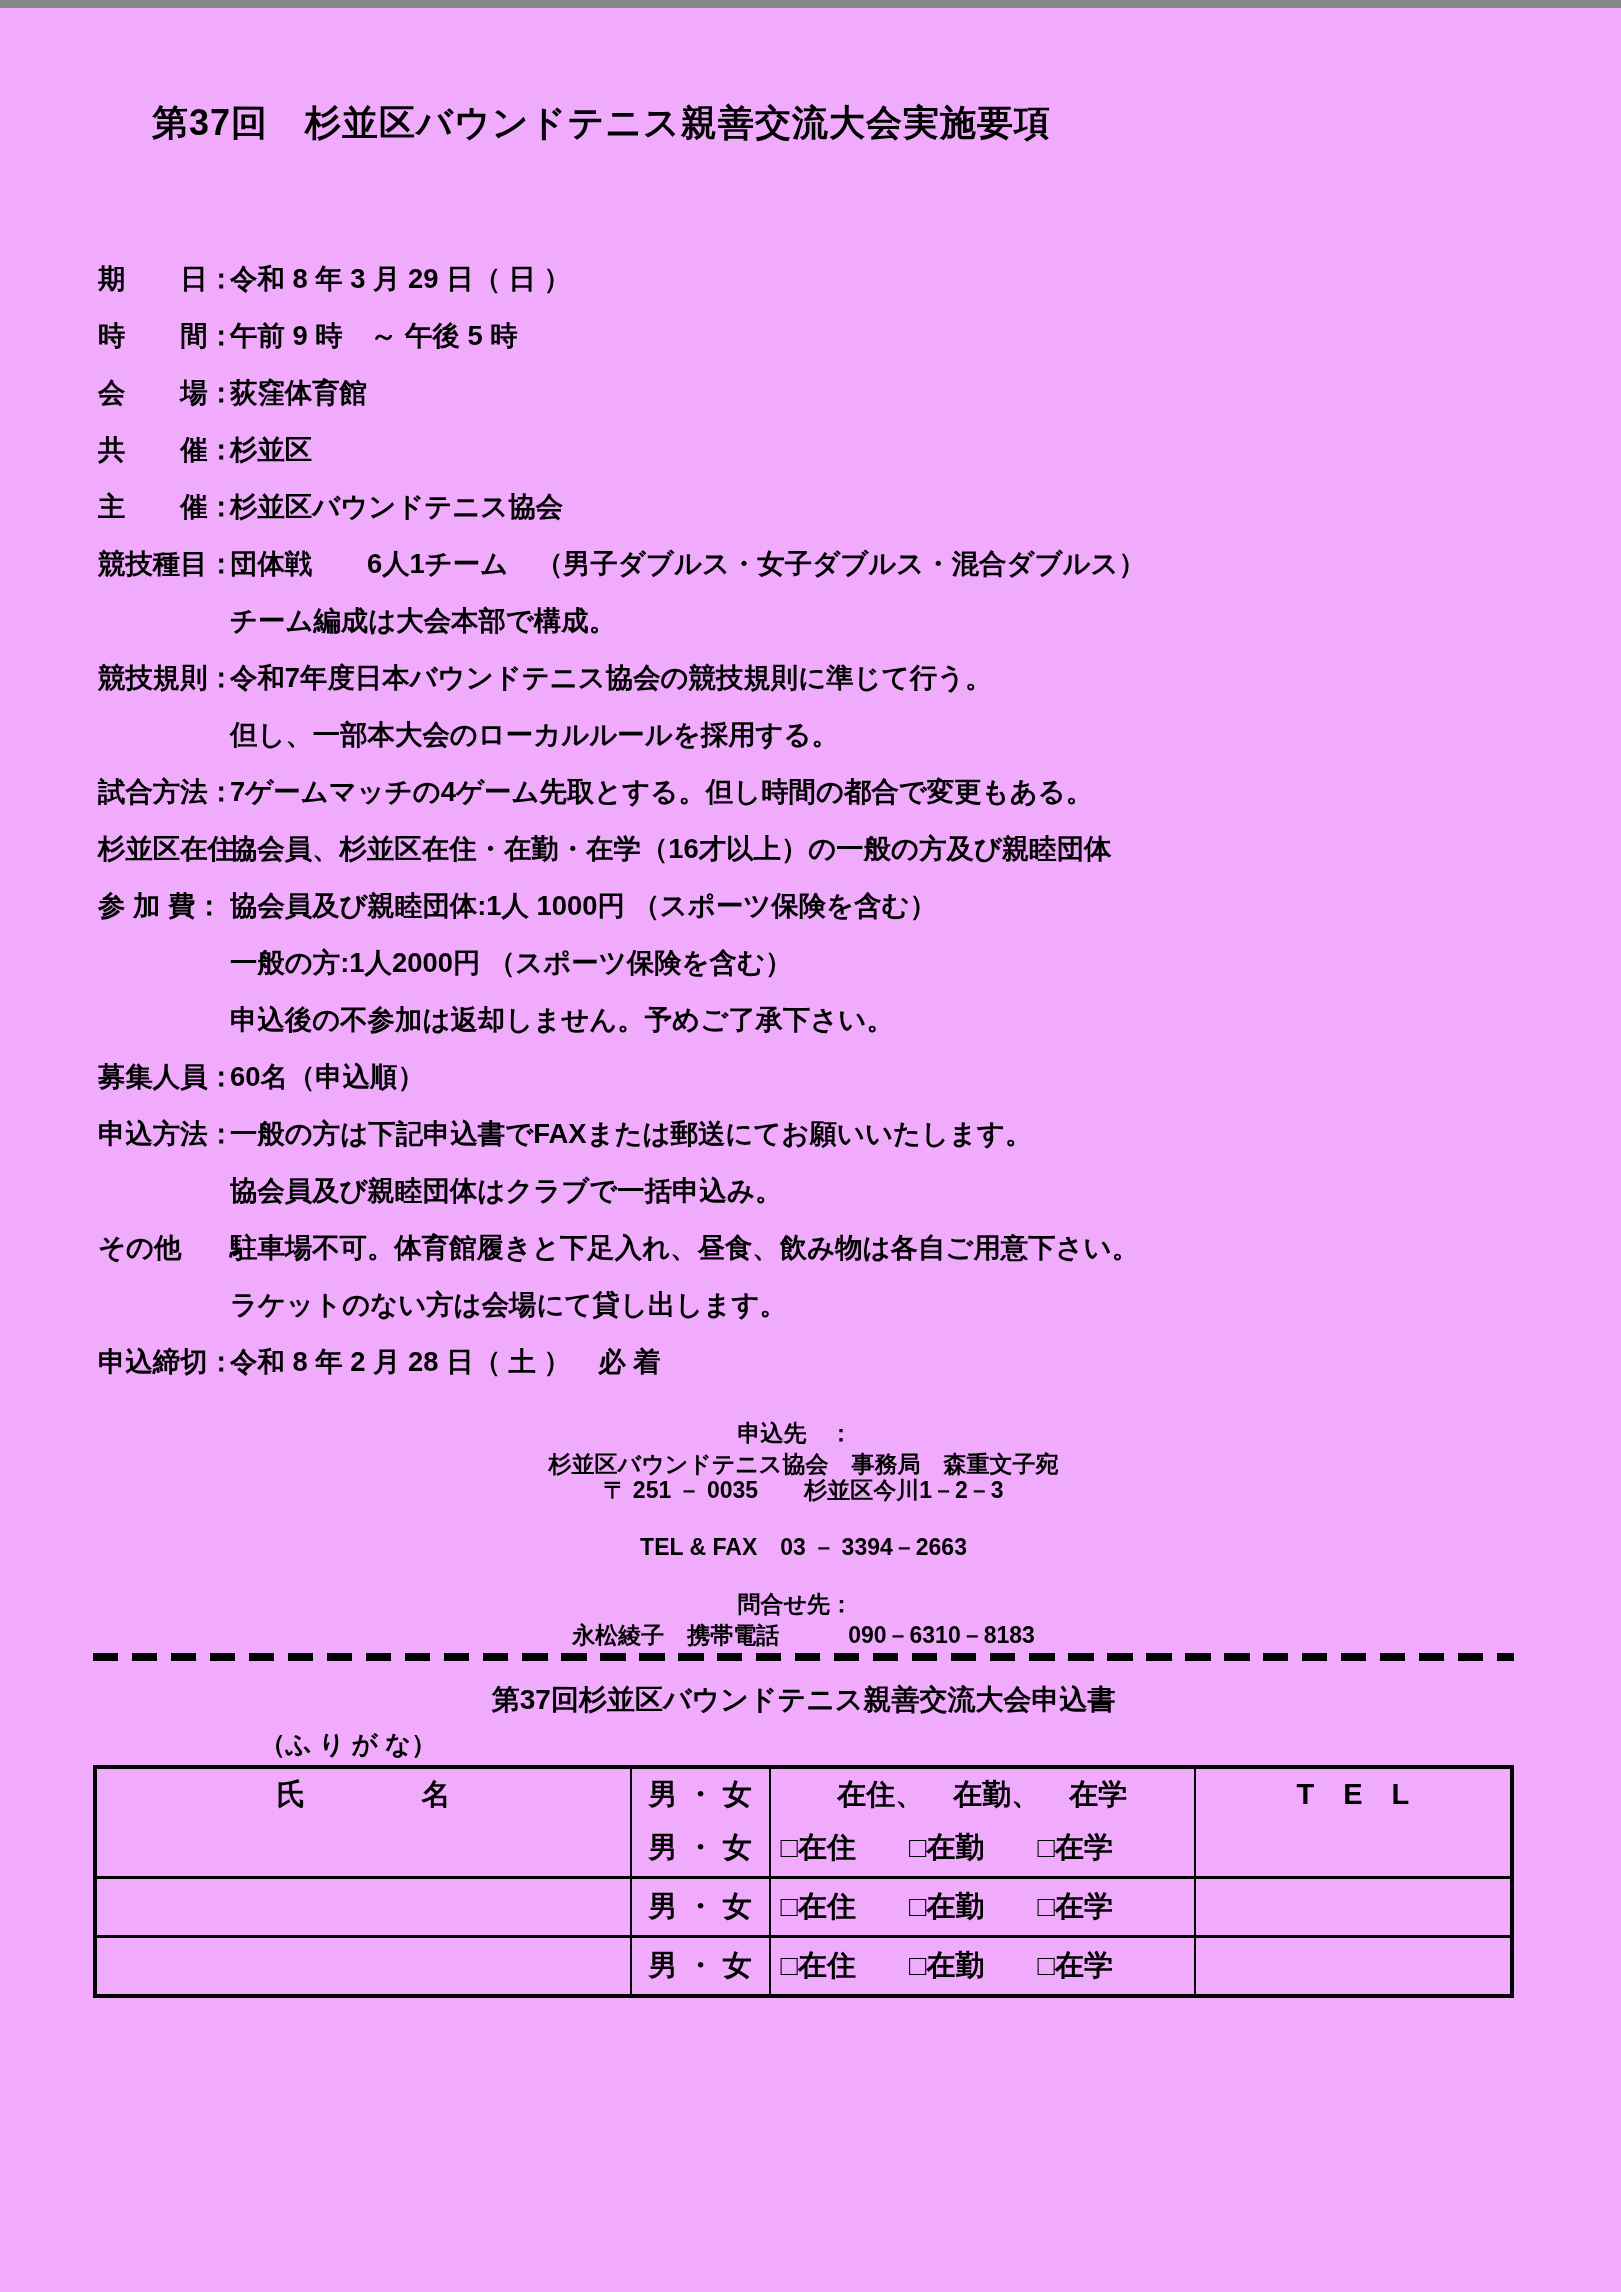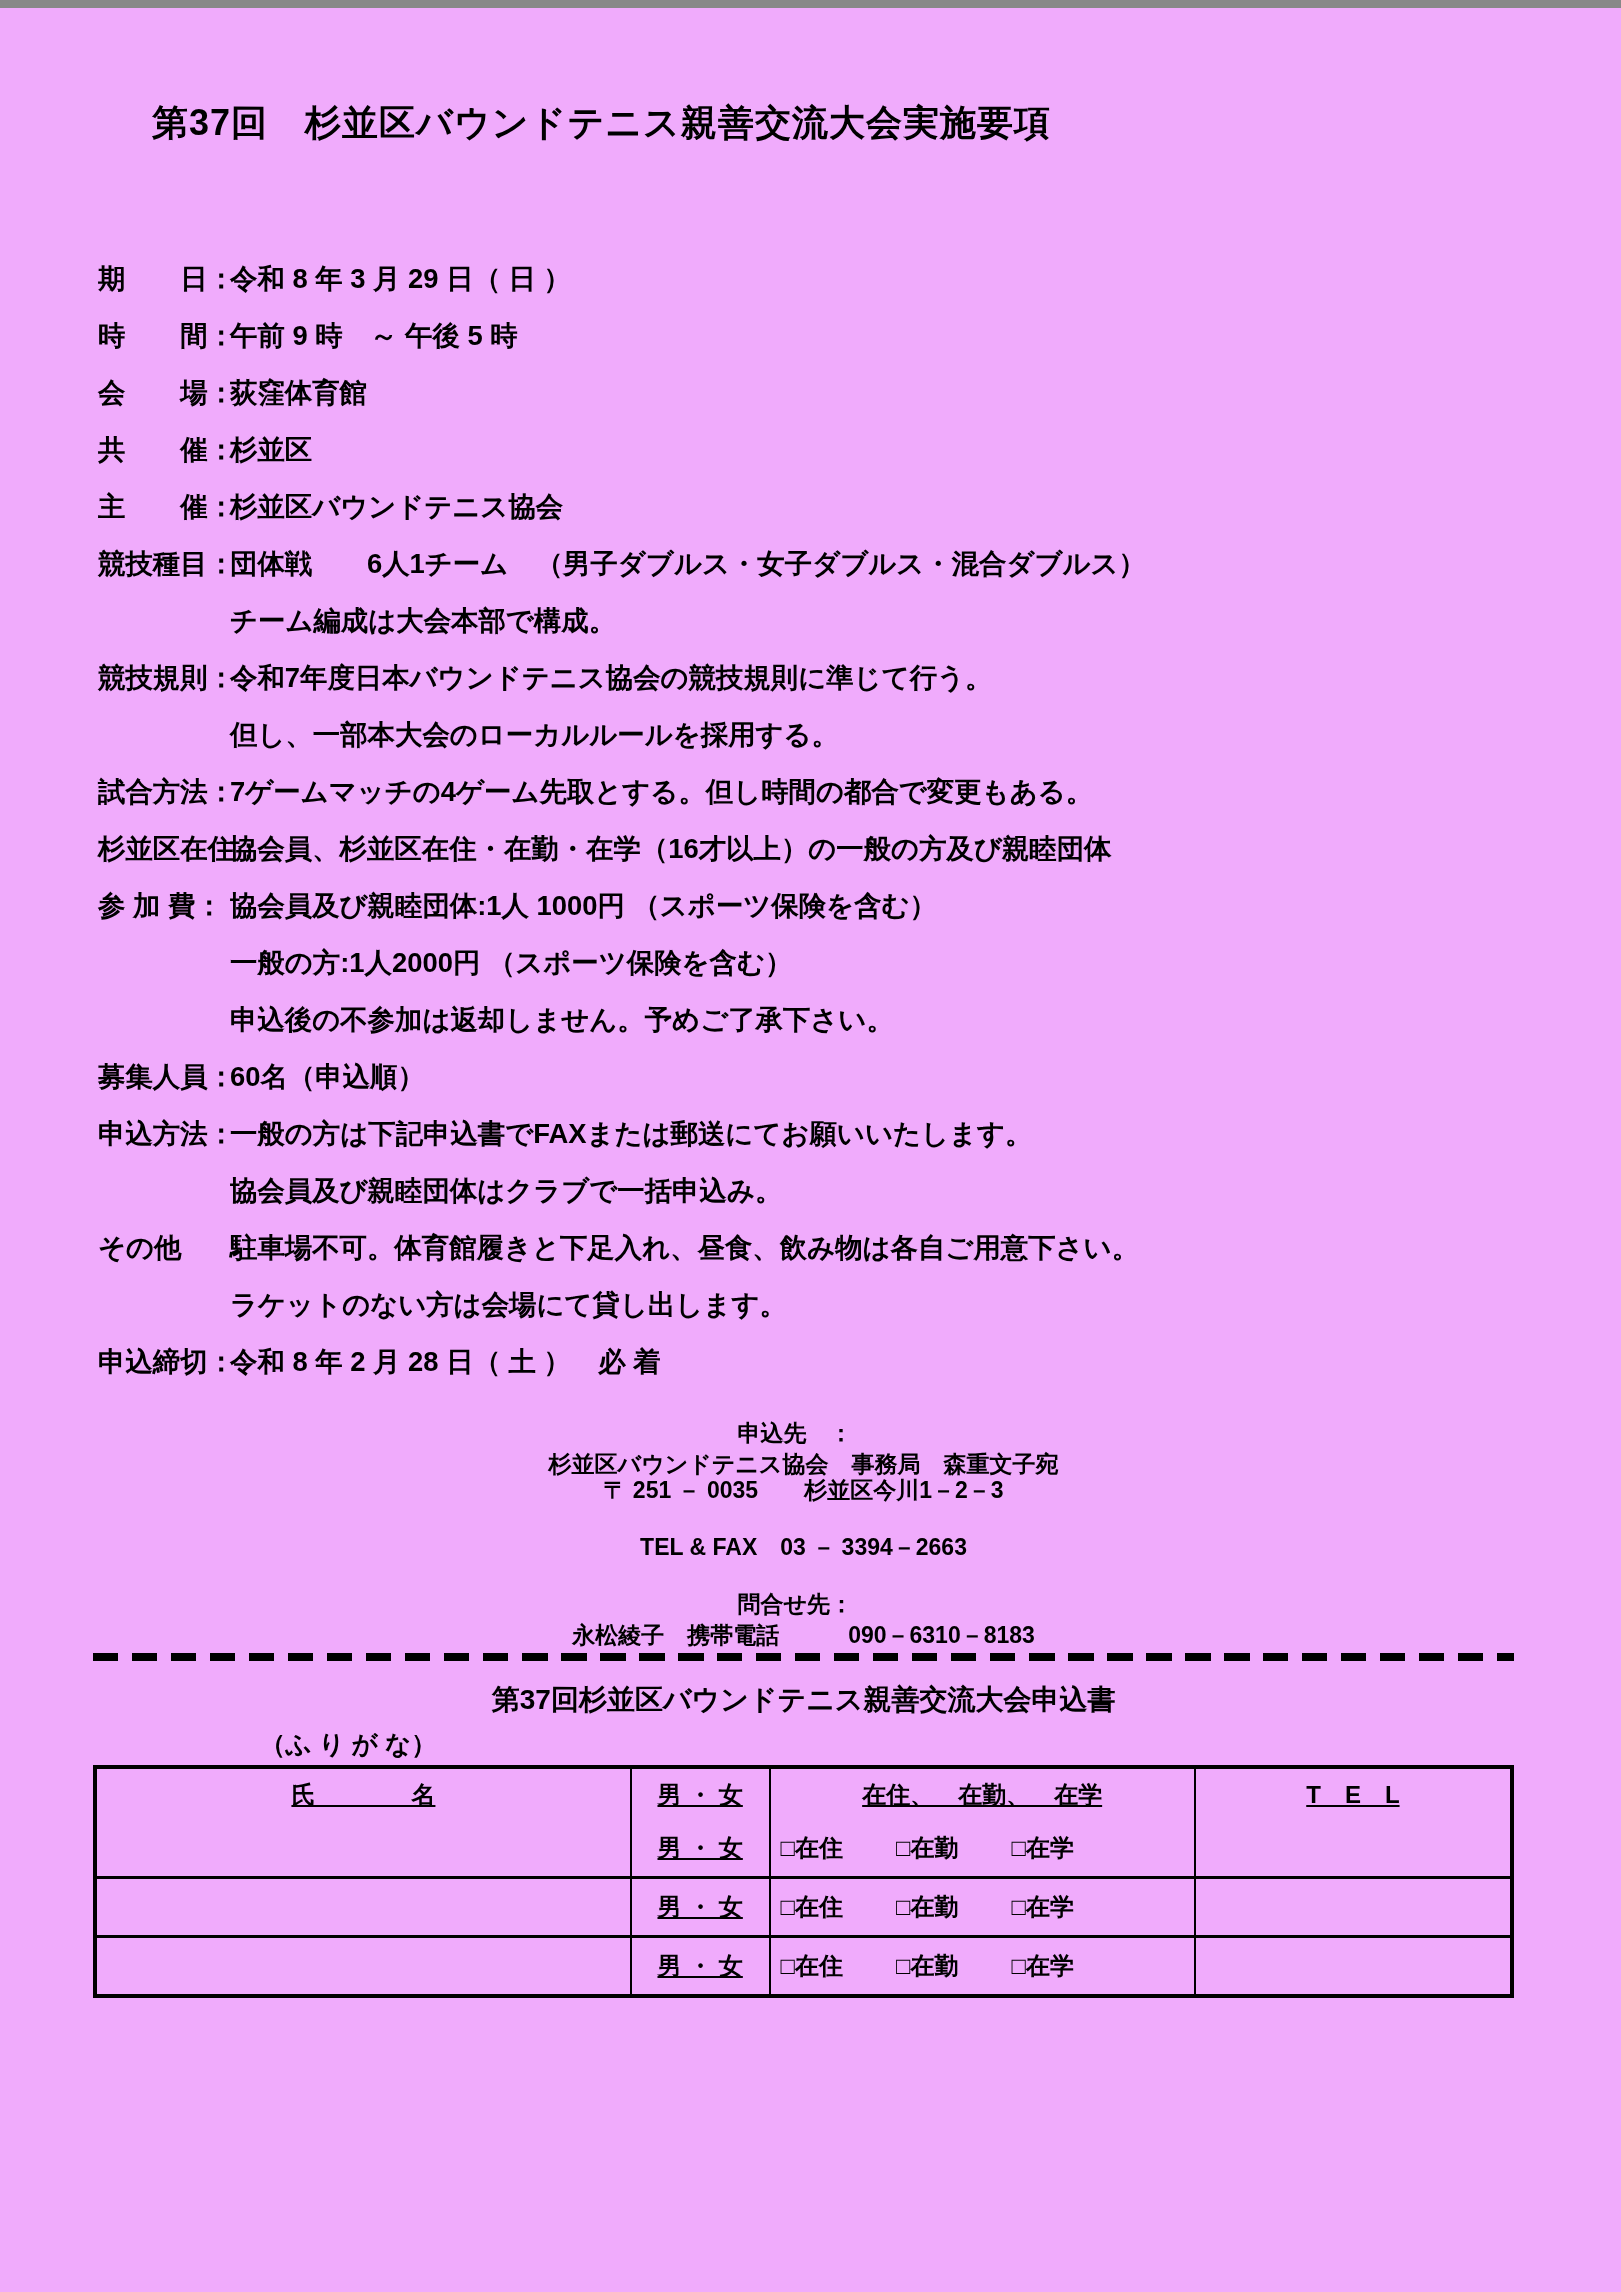--- a/index.html
+++ b/index.html
@@ -25,21 +25,21 @@
     margin:7.8px 0 0 -4.9px; width:1421px; height:7.8px;
     background:repeating-linear-gradient(90deg,#000 0 25.5px,transparent 25.5px 39px);
   }
   .form-title {
     margin:19.6px 0 0 -4.9px; width:1421px; text-align:center;
     font-size:28px; white-space:pre;
   }
   .furigana { margin:7.8px 0 0 162px; font-size:25.5px; white-space:pre; }
   table.apply-table {
     margin:3.9px 0 0 -4.9px; width:1421px; border-collapse:collapse;
-    table-layout:fixed; font-size:24px; border:4.9px solid #000;text-decoration:underline;
+    table-layout:fixed; font-size:29px; border:4.9px solid #000;
   }
   .apply-table col.c-name   { width:37.8%; }
   .apply-table col.c-gender { width:9.8%;  }
   .apply-table col.c-status { width:30.0%; }
   .apply-table col.c-tel    { width:22.4%; }
   .apply-table tr { border-bottom:3.9px solid #000; }
   .apply-table tr:last-child { border-bottom:none; }
   .apply-table th, .apply-table td {
     border-left:2.9px solid #000; padding:0; white-space:pre; overflow:hidden;
   }

